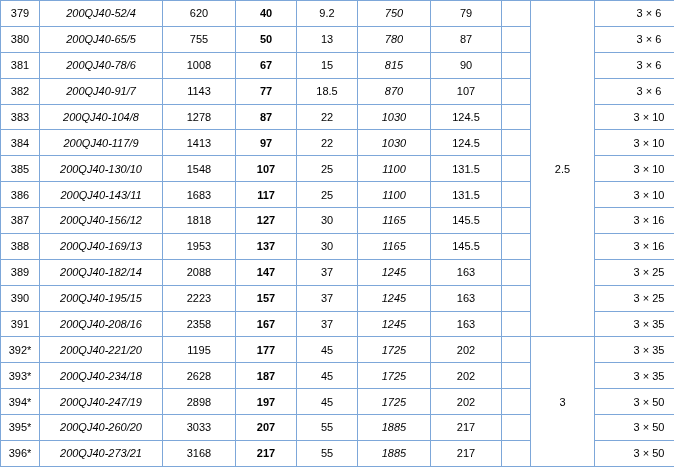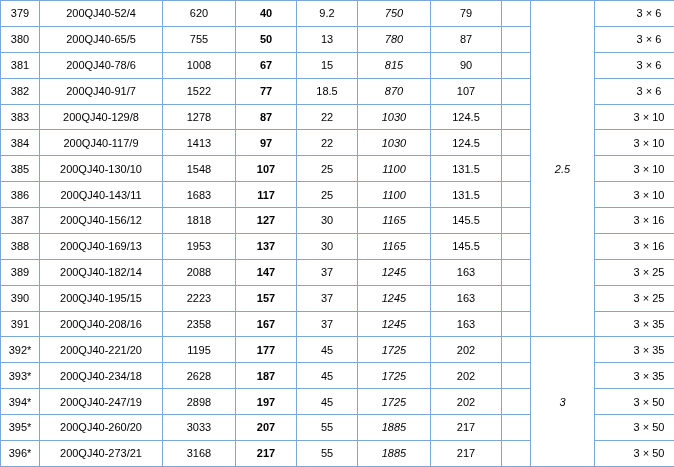--- a/index.html
+++ b/index.html
@@ -29,42 +29,41 @@
   table.spec td {
     border: 1px solid #7da7d9;
     padding: 0 4px;
     text-align: center;
     vertical-align: middle;
     white-space: nowrap;
     overflow: hidden;
     line-height: 1.1;
   }
   td.c-no      { width: 30px;  text-align: center; }
-  td.c-model   { width: 114px; text-align: left; padding-left: 6px; }
+  td.c-model   { width: 114px; text-align: left; padding-left: 6px; font-style: italic; }
   td.c-a       { width: 64px; margin-top: 21px; }
   td.c-b       { width: 52px; font-weight: bold; }
   td.c-c       { width: 52px; }
   td.c-d       { width: 64px; font-style: italic; }
   td.c-e       { width: 62px; }
   td.c-group   { width: 55px; }
   td.c-cable   { width: 100px; text-align: left; padding-left: 10px; }
 
   
   td.spacer {
     border-top: none;
     border-bottom: none;
     border-left: none;
     border-right: none;
     width: 20px;
     background: #ffffff;
   }
   td.group-cell {
     border-left: 1px solid #7da7d9;
     border-right: 1px solid #7da7d9;
-    font-style: italic;
   }
 </style>
 </head>
 <body>
 
 <div class="sheet">
   <table class="spec">
     <tbody>
 
       <tr>
@@ -100,32 +99,32 @@
         <td class="c-c">15</td>
         <td class="c-d">815</td>
         <td class="c-e">90</td>
         <td class="spacer"></td>
         <td class="c-cable">3 × 6</td>
       </tr>
 
       <tr>
         <td class="c-no">382</td>
         <td class="c-model">200QJ40-91/7</td>
-        <td class="c-a">1522</td>
+        <td class="c-a">1143</td>
         <td class="c-b">77</td>
         <td class="c-c">18.5</td>
         <td class="c-d">870</td>
         <td class="c-e">107</td>
         <td class="spacer"></td>
         <td class="c-cable">3 × 6</td>
       </tr>
 
       <tr>
         <td class="c-no">383</td>
-        <td class="c-model">200QJ40-129/8</td>
+        <td class="c-model">200QJ40-104/8</td>
         <td class="c-a">1278</td>
         <td class="c-b">87</td>
         <td class="c-c">22</td>
         <td class="c-d">1030</td>
         <td class="c-e">124.5</td>
         <td class="spacer"></td>
         <td class="c-cable">3 × 10</td>
       </tr>
 
       <tr>

